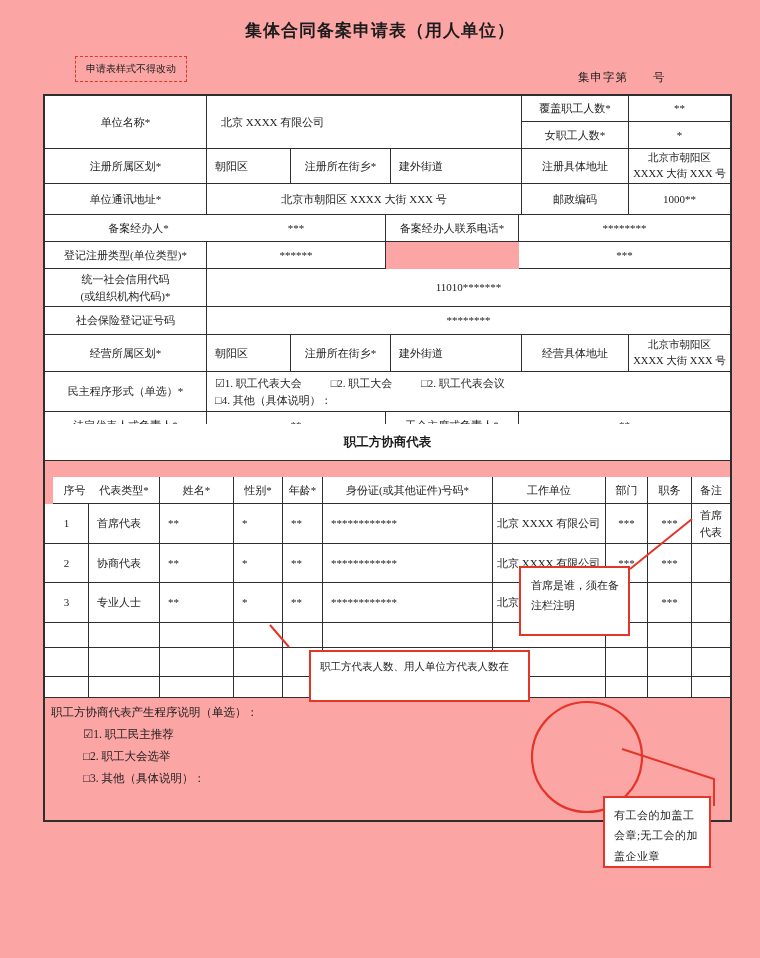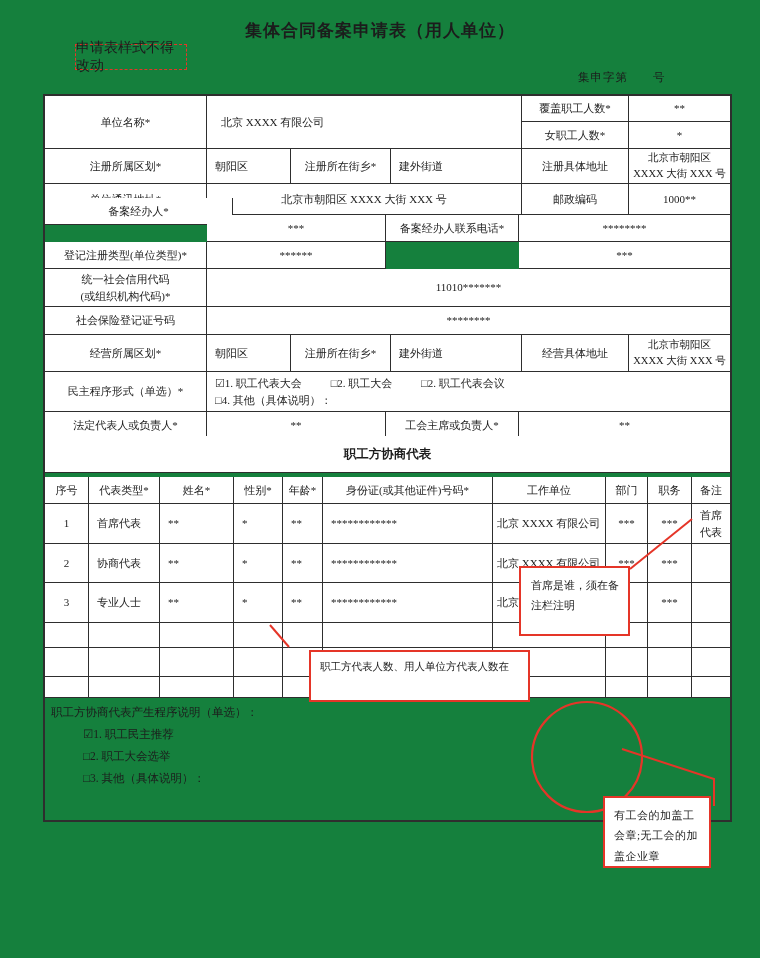--- a/index.html
+++ b/index.html
@@ -1,23 +1,23 @@
 <!DOCTYPE html>
 <html><head>
 <meta charset="utf-8">
 <style>
   html,body{margin:0;padding:0;background:#fff;}
-  .page{position:relative;width:760px;height:958px;background:#15803d;overflow:hidden;
+  .page{position:relative;width:760px;height:958px;background:#fca5a5;overflow:hidden;
         font-family:"Liberation Serif","DejaVu Serif",serif;color:#1c1c1c;}
   .title{position:absolute;top:19px;left:0;width:100%;text-align:center;
          font-family:"Liberation Sans","DejaVu Sans",sans-serif;
          font-size:17px;font-weight:bold;letter-spacing:1px;}
-  .notice{position:absolute;left:75px;top:44px;width:110px;height:24px;
+  .notice{position:absolute;left:75px;top:56px;width:110px;height:24px;
           border:1px dashed #e53528;display:flex;align-items:center;justify-content:center;
-          font-size:14px;}
+          font-size:10px;}
   .docno{position:absolute;left:578px;top:70px;font-size:11.5px;letter-spacing:1px;}
   .form{position:absolute;left:43px;top:94px;width:685px;height:724px;
         border:2px solid #2e2e2e;box-sizing:content-box;}
   .c{position:absolute;box-sizing:border-box;border-right:1px solid #2e2e2e;
      border-bottom:1px solid #2e2e2e;display:flex;align-items:center;justify-content:center;
      text-align:center;font-size:11px;line-height:1.5;background:#fff;}
   .l{justify-content:flex-start;text-align:center;padding-left:8px;}
   .er{border-right:none;}
   .small{font-size:10.5px;}
   .sect{font-family:"Liberation Sans","DejaVu Sans",sans-serif;font-weight:bold;font-size:12.5px;}
@@ -56,21 +56,21 @@
     <div class="c" style="left:246px;top:53px;width:100px;height:35px">注册所在街乡*</div>
     <div class="c l" style="left:346px;top:53px;width:131px;height:35px">建外街道</div>
     <div class="c" style="left:477px;top:53px;width:107px;height:35px">注册具体地址</div>
     <div class="c er small" style="left:584px;top:53px;width:101px;height:35px;padding:0 3px">北京市朝阳区 XXXX 大街 XXX 号</div>
 
     <div class="c" style="left:0;top:88px;width:162px;height:31px">单位通讯地址*</div>
     <div class="c" style="left:162px;top:88px;width:315px;height:31px">北京市朝阳区 XXXX 大街 XXX 号</div>
     <div class="c" style="left:477px;top:88px;width:107px;height:31px">邮政编码</div>
     <div class="c er" style="left:584px;top:88px;width:101px;height:31px">1000**</div>
 
-    <div class="c" style="left:0;top:102px;width:188px;height:27px">备案经办人*</div>
+    <div class="c" style="left:0;top:119px;width:188px;height:27px">备案经办人*</div>
     <div class="c" style="left:162px;top:119px;width:179px;height:27px">***</div>
     <div class="c" style="left:341px;top:119px;width:133px;height:27px">备案经办人联系电话*</div>
     <div class="c er" style="left:474px;top:119px;width:211px;height:27px">********</div>
 
     <div class="c" style="left:0;top:146px;width:162px;height:27px">登记注册类型(单位类型)*</div>
     <div class="c" style="left:162px;top:146px;width:179px;height:27px">******</div>
     <div class="c er" style="left:474px;top:146px;width:211px;height:27px">***</div>
 
     <div class="c" style="left:0;top:173px;width:162px;height:38px;flex-direction:column">
       <span>统一社会信用代码</span>
@@ -96,23 +96,23 @@
         <span>□2. 职工代表会议</span>
       </span>
       <span>□4. 其他（具体说明）：</span>
     </div>
 
     <div class="c" style="left:0;top:316px;width:162px;height:28px">法定代表人或负责人*</div>
     <div class="c" style="left:162px;top:316px;width:179px;height:28px">**</div>
     <div class="c" style="left:341px;top:316px;width:133px;height:28px">工会主席或负责人*</div>
     <div class="c er" style="left:474px;top:316px;width:211px;height:28px">**</div>
 
-    <div class="c er sect" style="left:0;top:340px;width:685px;height:37px">职工方协商代表</div>
-
-    <div class="c" style="left:0;top:381px;width:44px;height:27px">序号</div>
+    <div class="c er sect" style="left:0;top:328px;width:685px;height:37px">职工方协商代表</div>
+
+    <div class="c" style="left:8px;top:381px;width:44px;height:27px">序号</div>
     <div class="c" style="left:44px;top:381px;width:71px;height:27px">代表类型*</div>
     <div class="c" style="left:115px;top:381px;width:74px;height:27px">姓名*</div>
     <div class="c" style="left:189px;top:381px;width:49px;height:27px">性别*</div>
     <div class="c" style="left:238px;top:381px;width:40px;height:27px">年龄*</div>
     <div class="c" style="left:278px;top:381px;width:170px;height:27px">身份证(或其他证件)号码*</div>
     <div class="c" style="left:448px;top:381px;width:113px;height:27px">工作单位</div>
     <div class="c" style="left:561px;top:381px;width:42px;height:27px">部门</div>
     <div class="c" style="left:603px;top:381px;width:44px;height:27px">职务</div>
     <div class="c er" style="left:647px;top:381px;width:38px;height:27px">备注</div>
 

